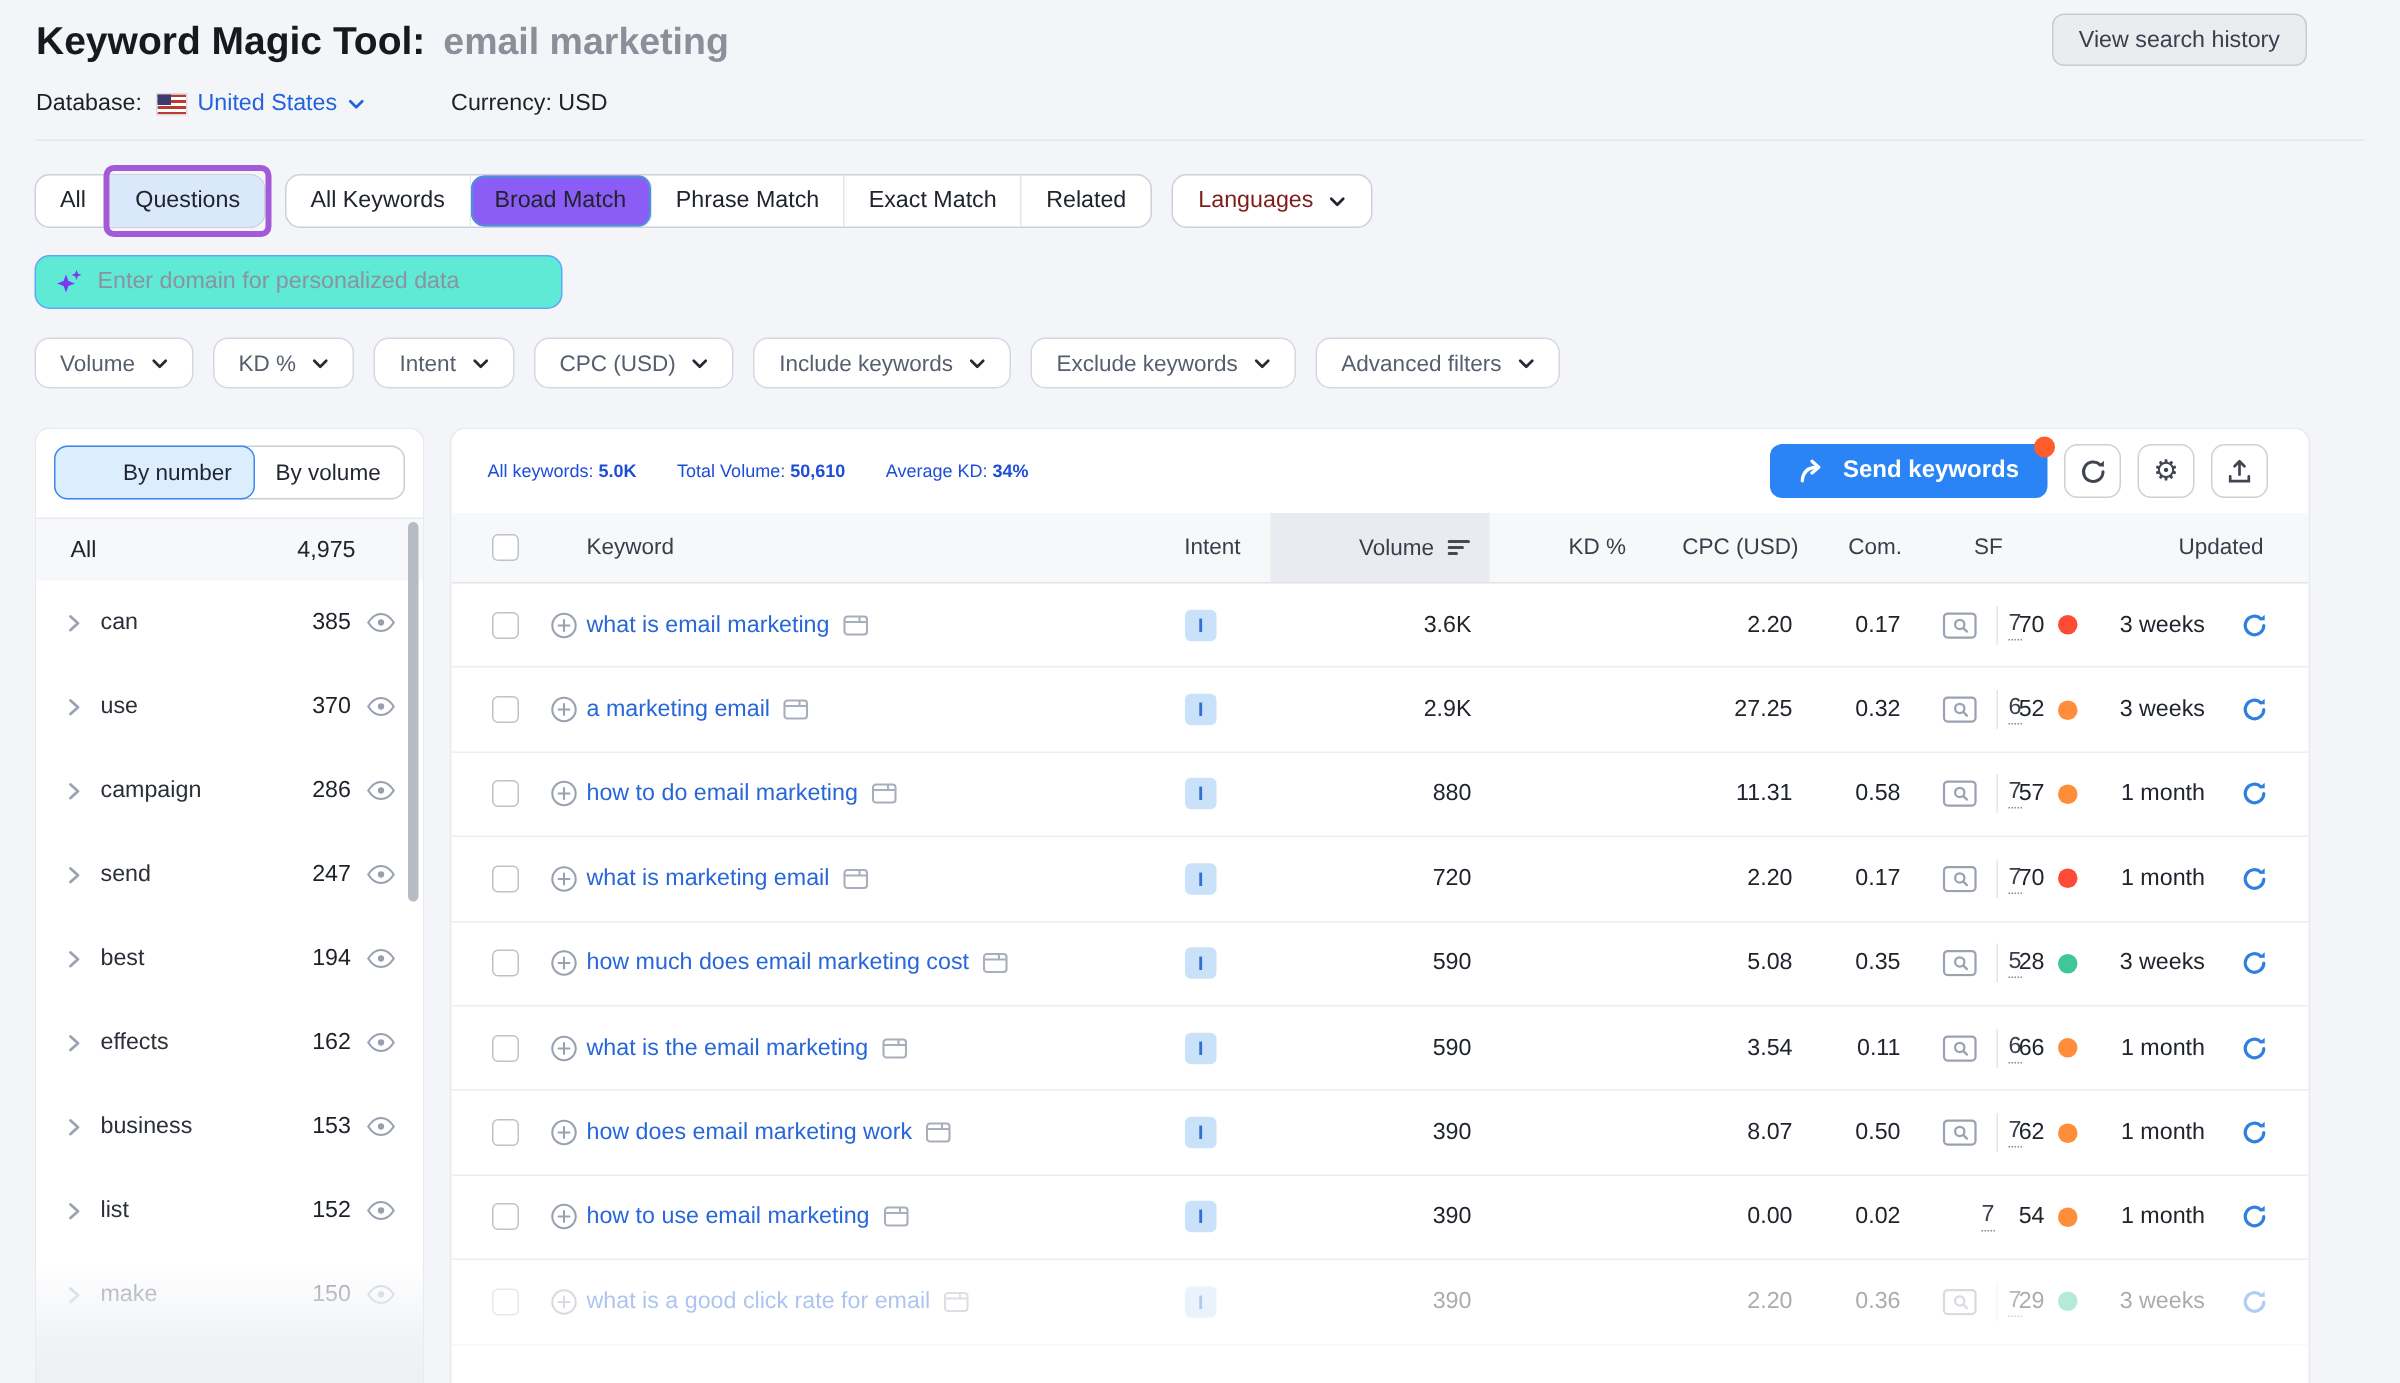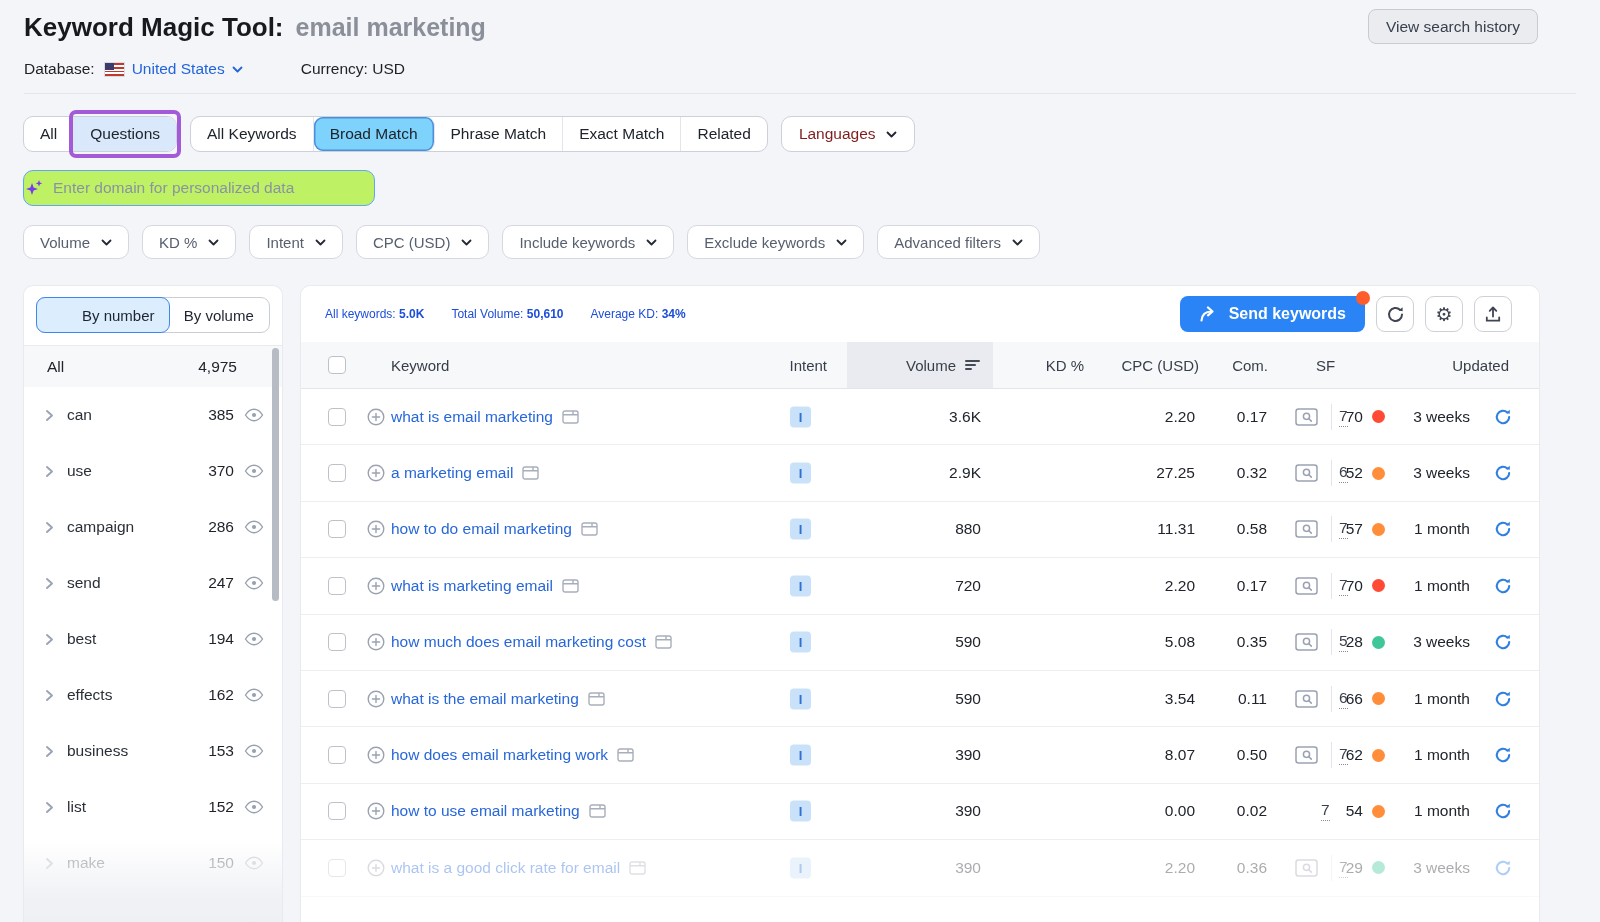--- a/index.html
+++ b/index.html
@@ -24,31 +24,31 @@
   .hdr-divider { height:1px; background:#e4e6ec; margin-top:15px; }
 
   
   .tabs-row { display:flex; gap:13px; margin:22px 0 0 23px; height:36px; }
   .pill-group { display:flex; background:#fff; border:1px solid #ccd0d9; border-radius:10px; }
   .seg { display:flex; align-items:center; padding:0 16px; font-size:15.5px; color:#20242c;
     border-right:1px solid #e3e5ea; cursor:pointer; position:relative; }
   .seg:last-child { border-right:none; border-radius:0 9px 9px 0; }
   .seg:first-child { border-radius:9px 0 0 9px; }
   .seg.active-q { background:#d9e9fb; }
-  .seg.active-b { background:#7dd3fc; border-radius:9px; box-shadow:inset 0 0 0 1.5px #4d8edd; }
+  .seg.active-b { background:#8b5cf6; border-radius:9px; box-shadow:inset 0 0 0 1.5px #4d8edd; }
   .annot { position:absolute; left:-5px; right:-5px; top:-7px; bottom:-7px;
     border:4px solid #a25ad8; border-radius:7px; pointer-events:none; }
   .lang-pill { display:flex; align-items:center; gap:10px; padding:0 17px; background:#fff;
     border:1px solid #ccd0d9; border-radius:10px; font-size:15.5px; color:#7f1d1d; cursor:pointer; }
   .lang-pill .chev { color:#20242c; }
 
   
   .domain-row { margin:18px 0 0 23px; }
-  .domain-box { width:352px; height:36px; background:#bef264; border:1.5px solid #5ea7f7;
-    border-radius:10px; display:flex; align-items:center; gap:9px; padding:0 1px; }
+  .domain-box { width:352px; height:36px; background:#5eead4; border:1.5px solid #5ea7f7;
+    border-radius:10px; display:flex; align-items:center; gap:9px; padding:0 13px; }
   .domain-box input { border:none; outline:none; flex:1; font-size:15.5px; font-family:inherit; color:#2a2e38; background:transparent; }
   .domain-box input::placeholder { color:#8b92a3; }
 
   
   .filters-row { display:flex; gap:13px; margin:19px 0 0 23px; }
   .filter-pill { height:34px; display:flex; align-items:center; gap:11px; padding:0 16px;
     background:#fff; border:1px solid #d5d8e0; border-radius:10px; font-size:15px; color:#565f6e; cursor:pointer; }
   .filter-pill .chev { color:#262a33; }
 
   

